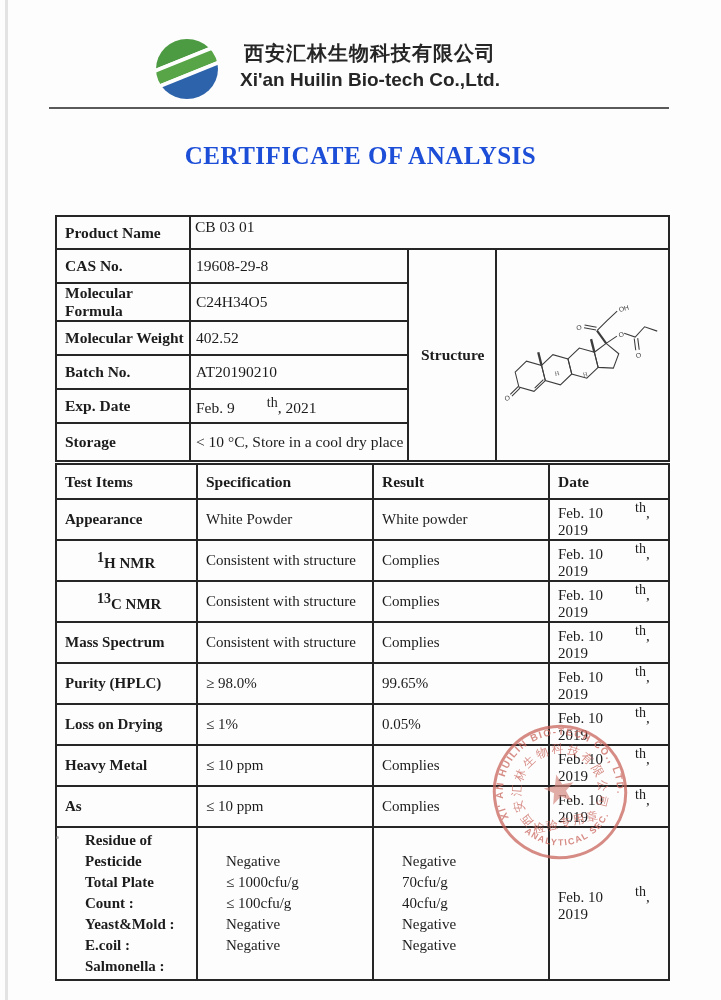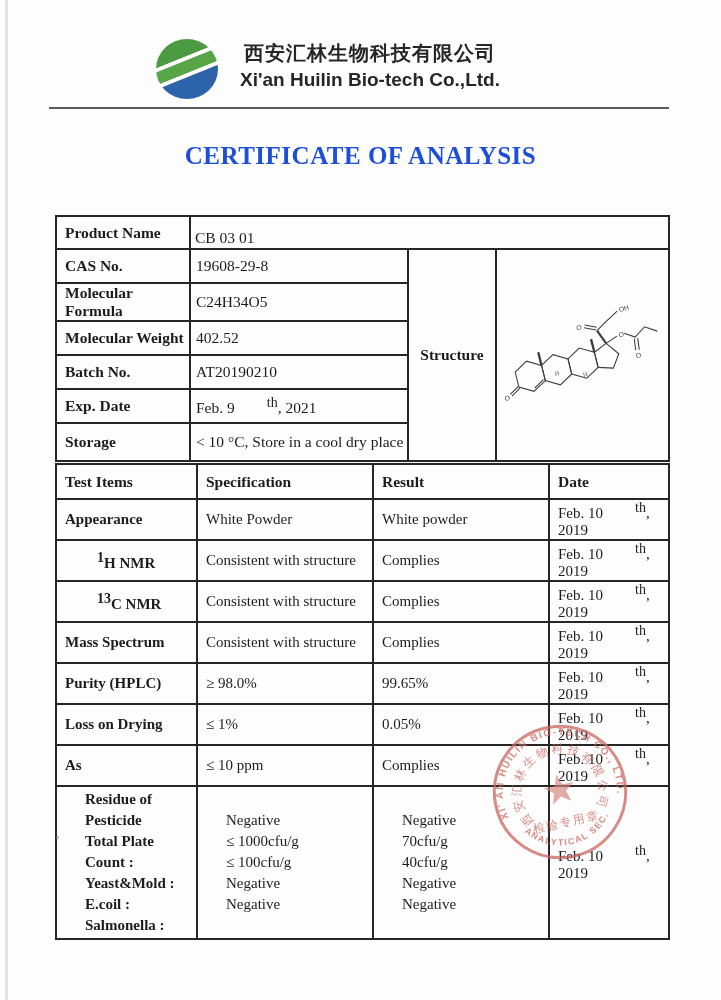--- a/index.html
+++ b/index.html
@@ -15,25 +15,25 @@
   .title{position:absolute;left:0;top:142px;width:721px;text-align:center;
          font-size:25px;font-weight:bold;letter-spacing:.5px;color:#1d4ed8;}
   .t1wrap{position:absolute;left:55px;top:215px;}
   .t2wrap{position:absolute;left:55px;top:463px;}
   table{border-collapse:collapse;table-layout:fixed;}
   td,th{border:2px solid #262626;padding:0 0 0 8px;font-size:15.5px;vertical-align:middle;
         overflow:hidden;text-align:left;}
   .t1{width:613px;}
   .t1 .lbl{font-weight:bold;}
   .t1 .val{padding-left:5px;}
-  .t1 .v-top{vertical-align:top;padding-top:12px;padding-left:4px;}
+  .t1 .v-top{vertical-align:top;padding-top:1px;padding-left:4px;}
   .t1 tr{height:34px;}
   .t1 tr.r0{height:33px;}
   .t1 tr.r6{height:38px;}
-  .struct-lbl{font-weight:bold;text-align:center;padding-left:0;margin-top:28px;}
+  .struct-lbl{font-weight:bold;padding-left:12px;margin-top:28px;}
   .struct-cell{padding:0;text-align:center;vertical-align:middle;}
   .t2{width:613px;}
   .t2 th{font-weight:bold;font-size:15.5px;height:33px;}
   .t2 td{font-size:15px;height:25px;}
   .t2 td.item{font-weight:bold;}
   .t2 tr.tall td{height:110px;vertical-align:middle;padding-top:2px;padding-bottom:2px;}
   .ln{line-height:21px;margin-left:20px;}
   sup{font-size:14px;margin-left:32px;}
   .stamp{position:absolute;left:485px;top:717px;width:150px;height:150px;
          transform:rotate(-12deg);opacity:.74;z-index:5;pointer-events:none;}
@@ -195,20 +195,26 @@
             <td>99.65%</td>
             <td><span>Feb. 10</span><sup>th</sup><span>, 2019</span></td>
           </tr>
           <tr>
             <td class="item">Loss on Drying</td>
             <td>≤ 1%</td>
             <td>0.05%</td>
             <td><span>Feb. 10</span><sup>th</sup><span>, 2019</span></td>
           </tr>
           <tr>
+            <td class="item">Heavy Metal</td>
+            <td>≤ 10 ppm</td>
+            <td>Complies</td>
+            <td><span>Feb. 10</span><sup>th</sup><span>, 2019</span></td>
+          </tr>
+          <tr>
             <td class="item">As</td>
             <td>≤ 10 ppm</td>
             <td>Complies</td>
             <td><span>Feb. 10</span><sup>th</sup><span>, 2019</span></td>
           </tr>
           <tr class="tall">
             <td class="item">
               <div class="ln">Residue of Pesticide</div>
               <div class="ln">Total Plate Count :</div>
               <div class="ln">Yeast&amp;Mold :</div>

